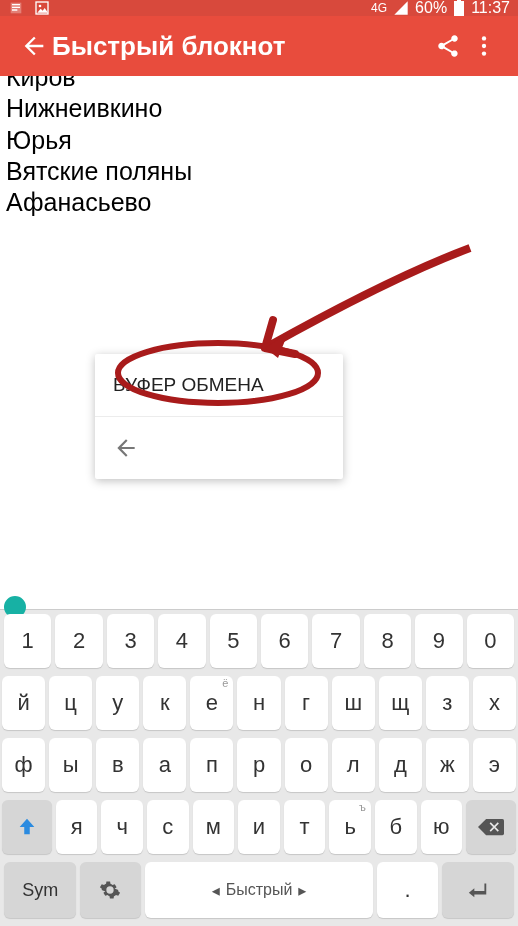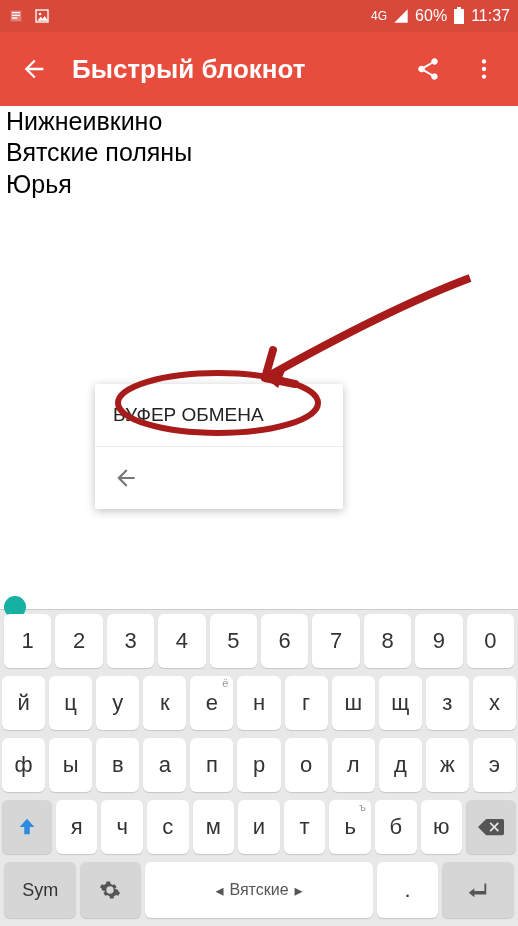--- a/index.html
+++ b/index.html
@@ -1,41 +1,40 @@
 <!DOCTYPE html>
 <html><head>
 <meta charset="utf-8">
 <style>
   * { box-sizing: border-box; margin: 0; padding: 0; }
   html, body { width: 518px; height: 926px; overflow: hidden; font-family: Arial, sans-serif; }
   body { display: flex; flex-direction: column; background: #fff; }
 
   .status-bar {
-    height: 32px;
+    height: 16px;
     background: #d8493c;
     color: #fff;
     display: flex;
     align-items: center;
     justify-content: space-between;
     padding: 8px 8px;
     font-size: 16px;
     font-weight: 500;
   }
   .status-left { display: flex; align-items: center; gap: 10px; }
   .status-right { display: flex; align-items: center; gap: 6px; }
   .status-ico { display:inline-flex; align-items:center; justify-content:center; }
 
   .app-bar {
-    height: 74px;
+    height: 60px;
     background: #e84c3d;
     color: #fff;
     display: flex;
     align-items: center;
     padding: 0 16px;
-    gap: 20px;
   }
   .app-title { flex: 1; font-size: 26px; font-weight: bold; }
   .app-bar .icon-btn { width: 36px; height:36px; display:flex;align-items:center;justify-content:center; }
 
   .note-area {
     flex: 1;
     background: #fff;
     padding: 0 6px;
     font-size: 25px;
     color: #000;
@@ -158,23 +157,25 @@
   <div class="icon-btn">
     <svg width="26" height="26" viewBox="0 0 24 24">
         <circle cx="12" cy="5" r="2" fill="#fff"></circle>
         <circle cx="12" cy="12" r="2" fill="#fff"></circle>
         <circle cx="12" cy="19" r="2" fill="#fff"></circle>
       </svg>
   </div>
 </div>
 
 <div class="note-area">
+  <div class="note-line cut">Киров</div>
   <div class="note-line"><span class="spellerr">Нижнеивкино</span></div>
+  <div class="note-line"><span class="spellerr">Юрья</span></div>
   <div class="note-line">Вятские поляны</div>
-  <div class="note-line"><span class="spellerr">Юрья</span></div>
+  <div class="note-line"><span class="spellerr">Афанасьево</span></div>
 
   <div class="tooltip">
     <div class="tooltip-item1">БУФЕР ОБМЕНА</div>
     <div class="tooltip-item2">
       <svg width="26" height="26" viewBox="0 0 24 24">
           <path fill="#777" d="M20 11H7.8l5.6-5.6L12 4l-8 8 8 8 1.4-1.4L7.8 13H20z"></path>
         </svg>
     </div>
   </div>
 
@@ -319,21 +320,21 @@
 
   <div class="kb-row row-bottom">
     <div class="key dark sym">Sym</div>
     <div class="key dark">
       <svg width="22" height="22" viewBox="0 0 24 24">
           <path fill="#555" d="M12 8a4 4 0 1 0 0 8 4 4 0 0 0 0-8zm9 4a9 9 0 0 1-.1 1.3l2.1 1.6-2 3.5-2.5-1a7 7 0 0 1-2.2 1.3l-.4 2.6h-4l-.4-2.6a7 7 0 0 1-2.2-1.3l-2.5 1-2-3.5 2.1-1.6A9 9 0 0 1 3 12a9 9 0 0 1 .1-1.3L1 9.1l2-3.5 2.5 1A7 7 0 0 1 7.7 5.3L8.1 2.7h4l.4 2.6a7 7 0 0 1 2.2 1.3l2.5-1 2 3.5-2.1 1.6A9 9 0 0 1 21 12z"></path>
         </svg>
     </div>
     <div class="key space">
       <span>◂</span>
-      <span>Вятские</span>
+      <span>Быстрый</span>
       <span>▸</span>
     </div>
     <div class="key">.</div>
     <div class="key dark" style="flex:1.2">
       <svg width="26" height="22" viewBox="0 0 24 24">
           <path fill="#555" d="M19 5v8H8v-3l-6 5 6 5v-3h13V5z"></path>
         </svg>
     </div>
   </div>
 </div>

